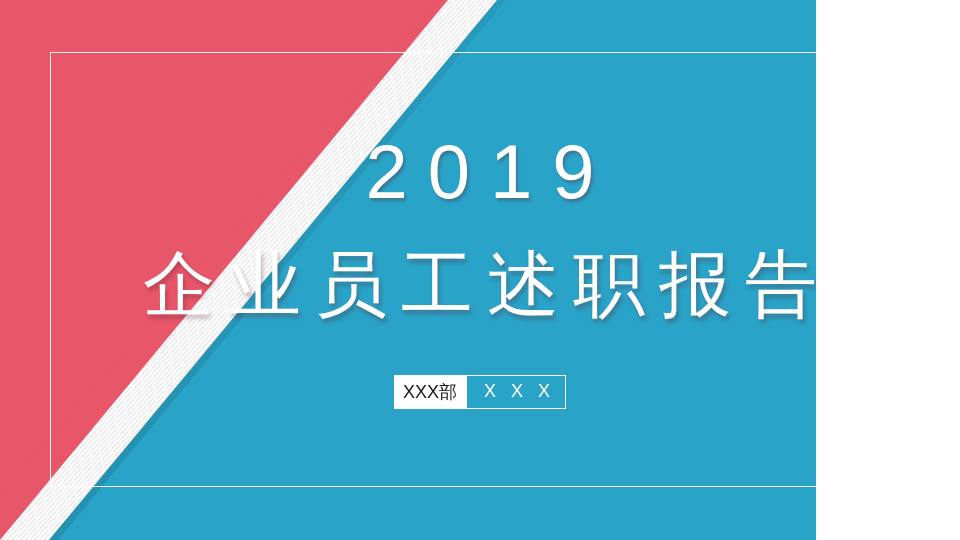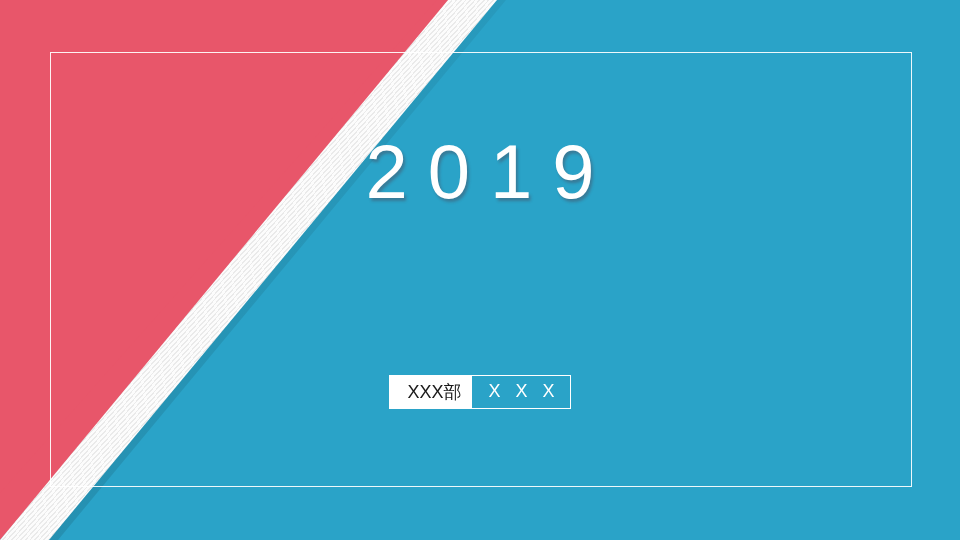--- a/index.html
+++ b/index.html
@@ -6,21 +6,21 @@
     margin: 0;
     padding: 0;
     background: #ffffff;
   }
   body {
     font-family: "Liberation Sans", "DejaVu Sans", sans-serif;
   }
 
   .slide {
     position: relative;
-    width: 960px;
+    width: 816px;
     height: 540px;
     overflow: hidden;
     background: #1d4ed8;
   }
 
   
   .bg-blue {
     position: absolute;
     inset: 0;
     background: #2AA3C8;
@@ -144,21 +144,21 @@
     justify-content: center;
     align-items: stretch;
     gap: 0;
   }
 
   .dept-chip {
     background: #ffffff;
     color: #1a1a1a;
     font-size: 18px;
     line-height: 1;
-    padding: 6px 9px 7px 18px;
+    padding: 6px 9px 7px 9px;
     letter-spacing: 0px;
     display: flex;
     align-items: center;
     white-space: nowrap;
   }
 
   .name-chip {
     border: 1.5px solid #ffffff;
     color: #ffffff;
     font-size: 18px;
@@ -184,20 +184,21 @@
   <div class="band-shadow-left"></div>
   <div class="stripe-band"></div>
   <div class="band-shadow-right"></div>
 
   <div class="frame"></div>
 
   <div class="content">
 
     <div class="year">2019</div>
 
+    <div class="main-title">企业员工述职报告</div>
 
     <div class="subtitle-row">
       <div class="dept-chip">XXX部</div>
       <div class="name-chip">X X X</div>
     </div>
 
   </div>
 
 </div>
 

